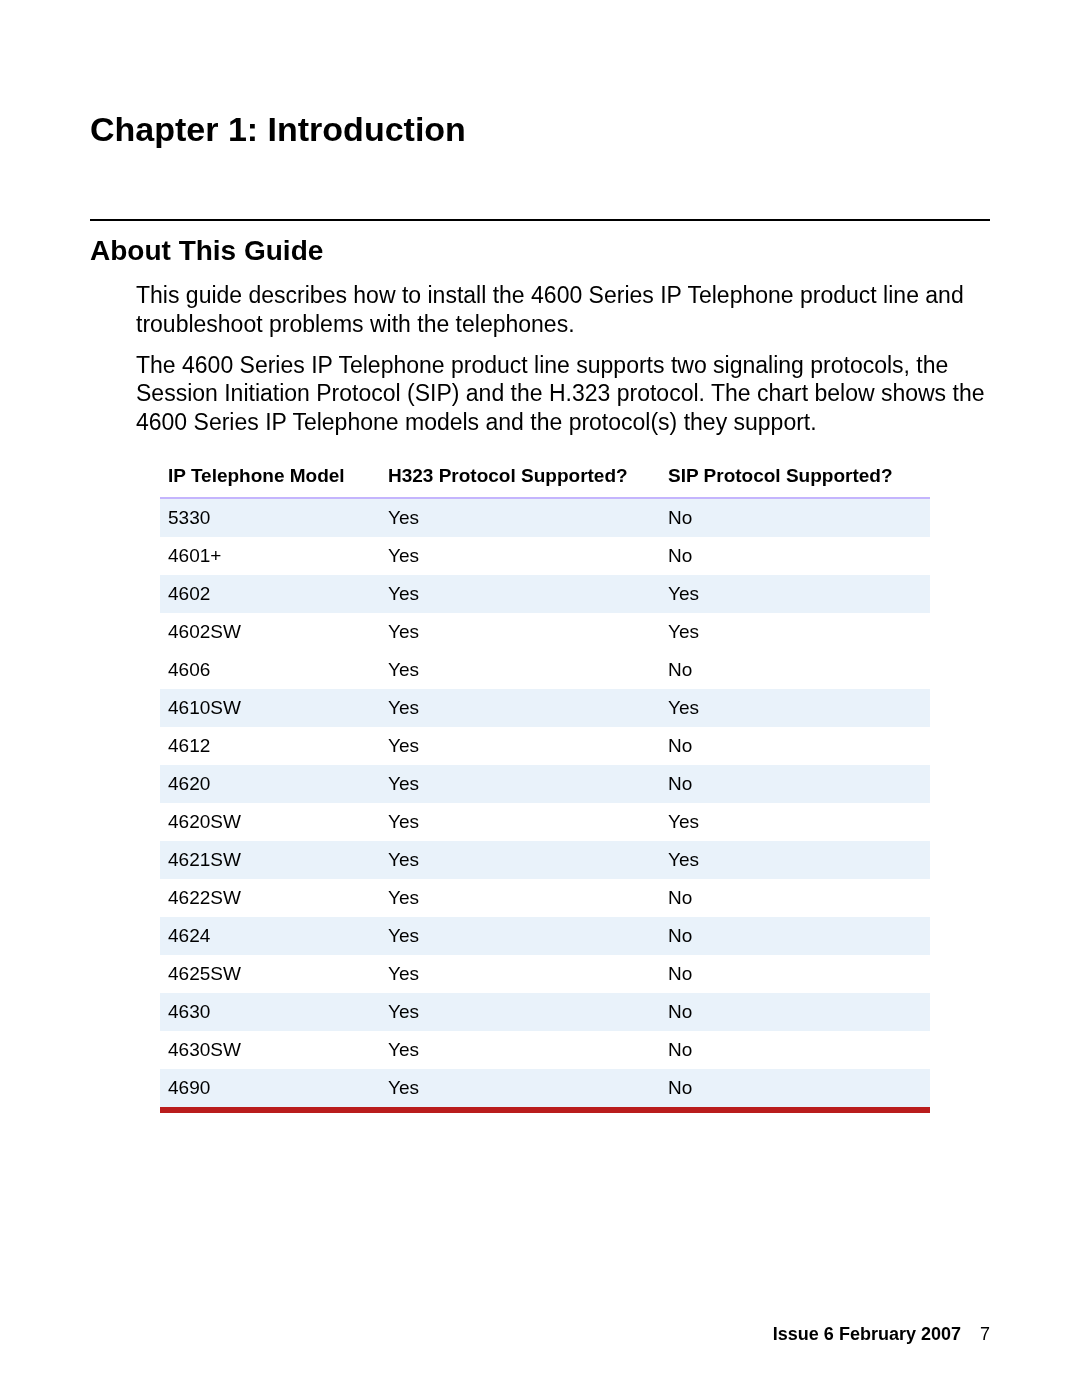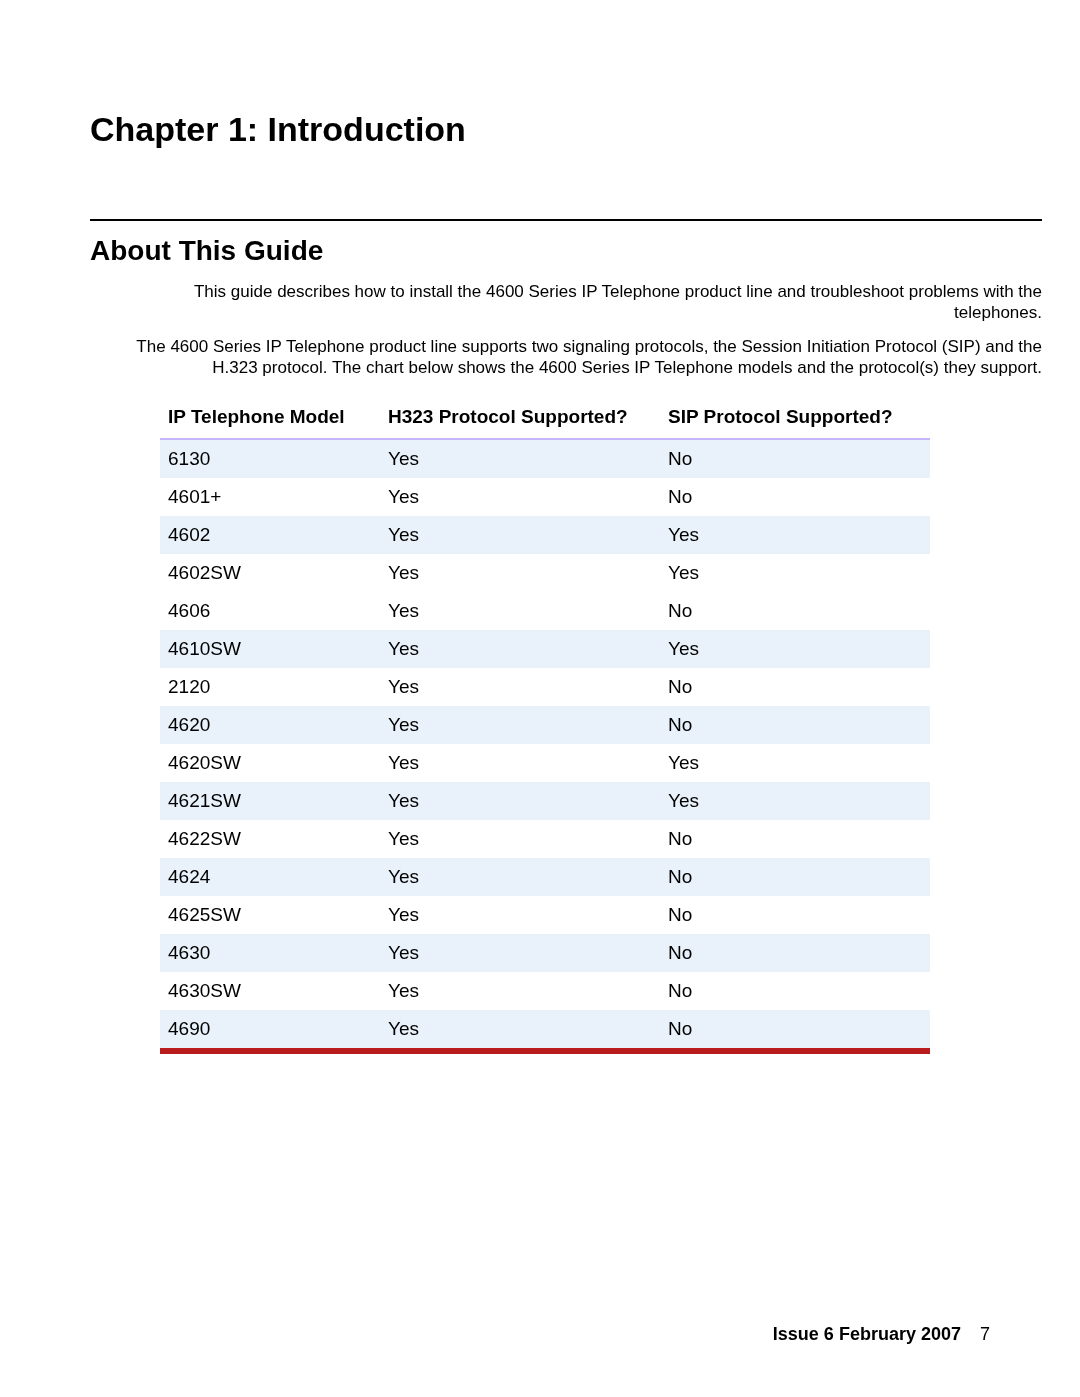--- a/index.html
+++ b/index.html
@@ -7,42 +7,41 @@
     padding: 0;
     background: #ffffff;
     font-family: Arial, Helvetica, sans-serif;
     color: #000000;
   }
   .page {
     width: 1080px;
     height: 1397px;
     position: relative;
     box-sizing: border-box;
-    padding: 110px 38px 0 90px;
+    padding: 110px 90px 0 90px;
   }
   .chapter-title {
     font-size: 34px;
     font-weight: bold;
     margin: 0 0 70px 0;
   }
   .section-divider {
     border: none;
     border-top: 2px solid #000000;
     margin: 0 0 14px 0;
   }
   .section-title {
     font-size: 28px;
     font-weight: bold;
     margin: 0 0 14px 0;
   }
   .body-text {
-    font-size: 17px;
+    font-size: 23px;
     line-height: 1.25;
     margin: 0 0 12px 46px;
-    text-align: right;
   }
   .proto-table {
     margin: 18px 0 0 70px;
     width: 770px;
     border-collapse: collapse;
     font-size: 19px;
     table-layout: fixed;
   }
   .proto-table thead th {
     text-align: left;
@@ -104,21 +103,21 @@
     <thead>
       <tr>
         <th>IP Telephone Model</th>
         <th>H323 Protocol Supported?</th>
         <th>SIP Protocol Supported?</th>
       </tr>
     </thead>
     <tbody id="proto-tbody">
 
     <tr class="odd">
-          <td>6130</td>
+          <td>5330</td>
           <td>Yes</td>
           <td>No</td>
         </tr>
         <tr class="even">
           <td>4601+</td>
           <td>Yes</td>
           <td>No</td>
         </tr>
         <tr class="odd">
           <td>4602</td>
@@ -134,21 +133,21 @@
           <td>4606</td>
           <td>Yes</td>
           <td>No</td>
         </tr>
         <tr class="odd">
           <td>4610SW</td>
           <td>Yes</td>
           <td>Yes</td>
         </tr>
         <tr class="even">
-          <td>2120</td>
+          <td>4612</td>
           <td>Yes</td>
           <td>No</td>
         </tr>
         <tr class="odd">
           <td>4620</td>
           <td>Yes</td>
           <td>No</td>
         </tr>
         <tr class="even">
           <td>4620SW</td>

